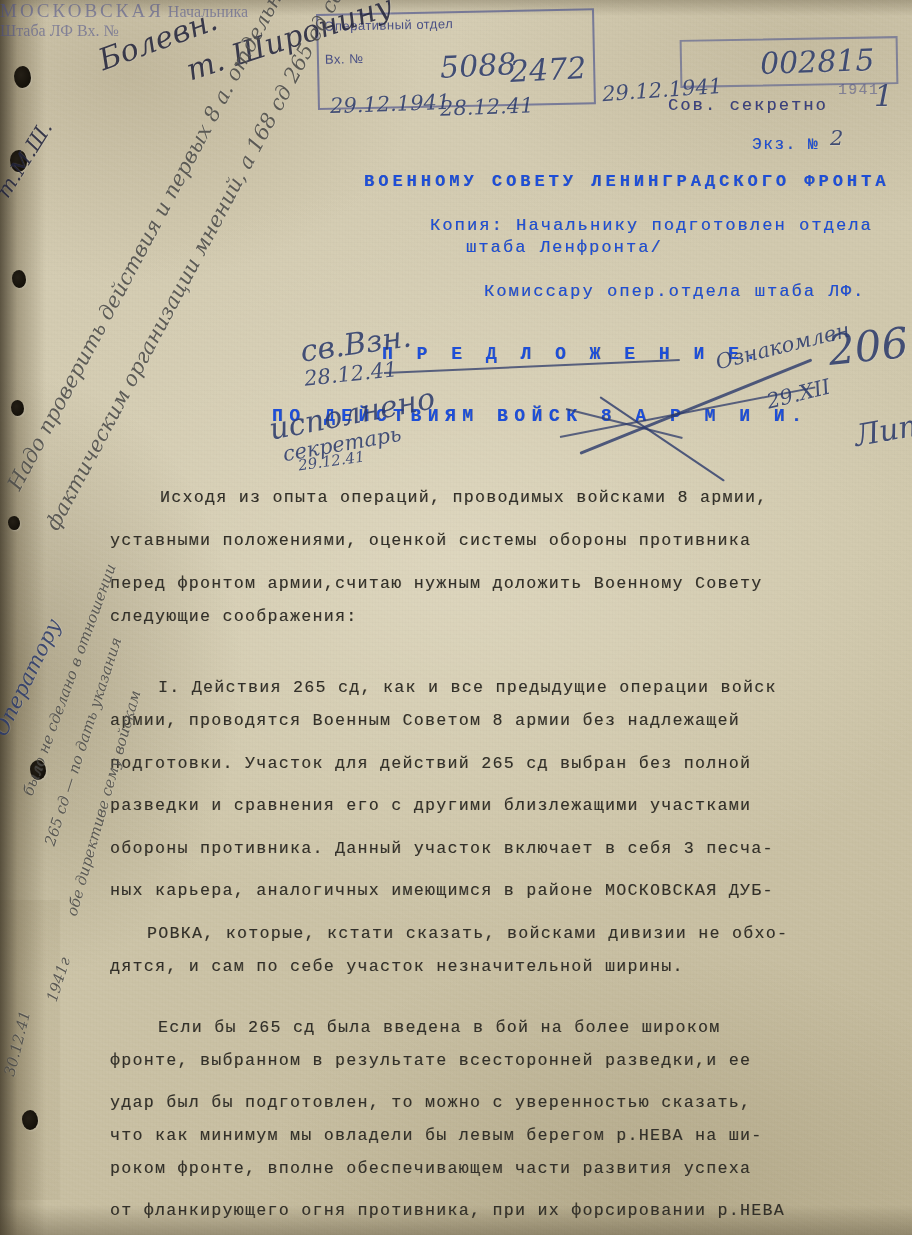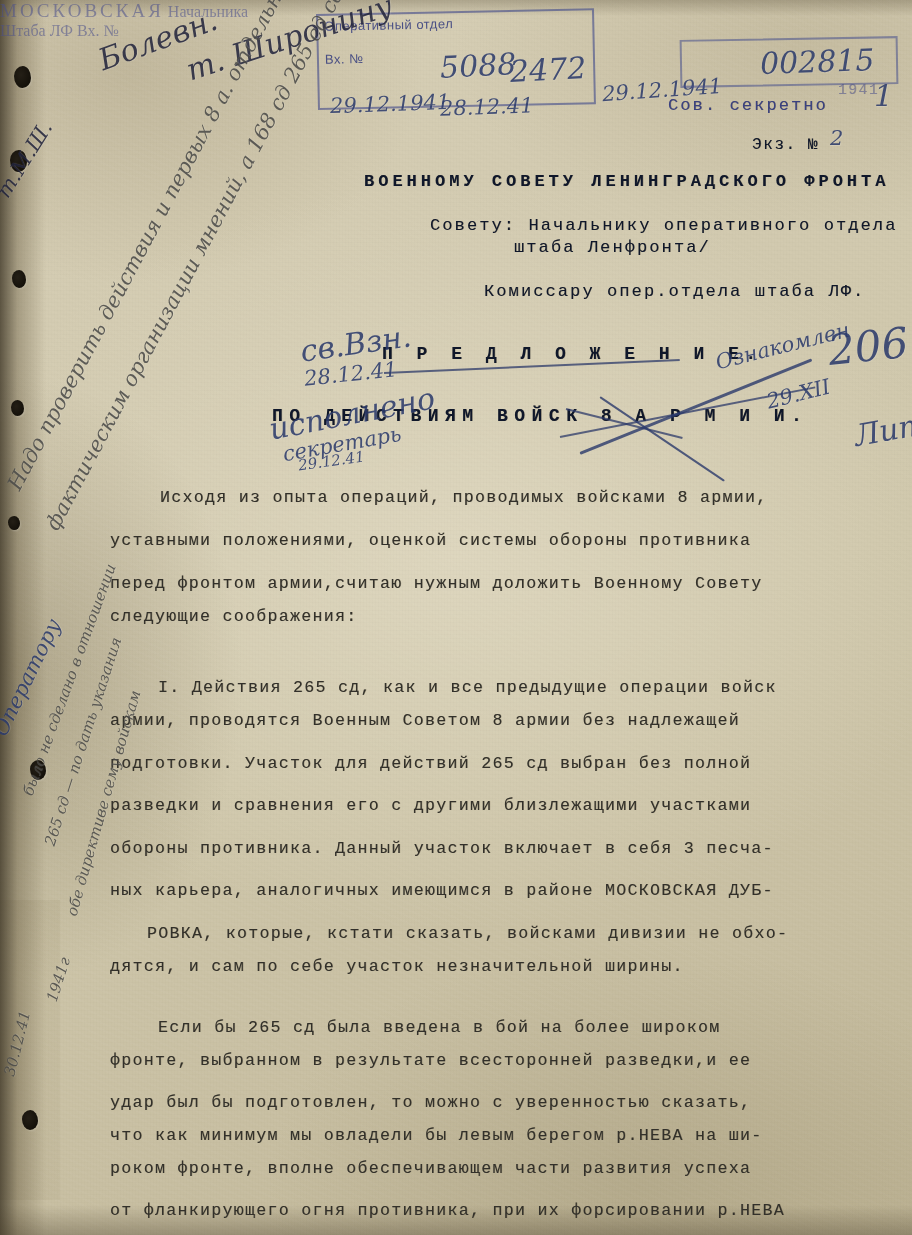--- a/index.html
+++ b/index.html
@@ -62,21 +62,21 @@
     position: absolute;
     width: 17px; height: 22px;
     background: radial-gradient(ellipse at 40% 40%, #241f16 0%, #17130c 60%, #0c0a06 100%);
     border-radius: 52% 48% 50% 50% / 45% 55% 45% 55%;
     box-shadow: 1px 1px 2px rgba(255,255,255,0.18);
   }
 
   
   .tw {
     position: absolute;
-    color: #0f172a;
+    color: #1d4ed8;
     font-family: "Liberation Mono", monospace;
     letter-spacing: 1.6px;
     white-space: nowrap;
     text-shadow: 0.4px 0.4px 0 rgba(70,62,44,0.45);
   }
   .tw.sm { font-size: 14.5px; }
   .tw.md { font-size: 16px; }
   .tw.lg { font-size: 17px; letter-spacing: 2.1px; }
   .tw.hdr { font-size: 17px; letter-spacing: 4.0px; font-weight: 600; }
   .tw.title { font-size: 18px; letter-spacing: 6.5px; font-weight: 700; }
@@ -207,22 +207,22 @@
   <div id="stamp-box-right"></div>
   <div class="hw ink-blue big" style="left:760px; top:44px; transform:rotate(-2deg);">002815</div>
   <div class="tw sm" style="left:838px; top:82px; color:#4a4f8c; opacity:0.55;">1941</div>
   <div class="hw ink-blue big" style="left:874px; top:78px;">1</div>
 
   <div class="tw lg" style="left:668px; top:96px; color:#3a4180;">Сов. секретно</div>
   <div class="tw md" style="left:752px; top:136px;">Экз. №</div>
   <div class="hw ink-blue med" style="left:830px; top:126px;">2</div>
 
   <div class="tw hdr" style="left:364px; top:172px;">ВОЕННОМУ СОВЕТУ ЛЕНИНГРАДСКОГО ФРОНТА</div>
-  <div class="tw lg" style="left:430px; top:216px;">Совету: Начальнику оперативного отдела</div>
-  <div class="tw lg" style="left:466px; top:238px;margin-left:48px;">штаба Ленфронта/</div>
+  <div class="tw lg" style="left:430px; top:216px;">Копия: Начальнику подготовлен отдела</div>
+  <div class="tw lg" style="left:466px; top:238px;">штаба Ленфронта/</div>
   <div class="tw lg" style="left:484px; top:282px;">Комиссару опер.отдела штаба ЛФ.</div>
 
   <div class="tw title" style="left:382px; top:344px;">П Р Е Д Л О Ж Е Н И Е.</div>
   <div class="tw title" style="left:272px; top:406px;">ПО ДЕЙСТВИЯМ ВОЙСК   8   А Р М И И.</div>
 
   <div class="strike" style="left:384px; top:372px; width:296px; transform:rotate(-2.5deg);"></div>
   <div class="strike" style="left:560px; top:436px; width:260px; transform:rotate(-11deg);"></div>
   <div class="strike" style="left:566px; top:408px; width:120px; transform:rotate(14deg);"></div>
 
   <div class="body-line" style="left:160px; top:488px;">Исходя из опыта операций, проводимых войсками 8 армии,</div>

